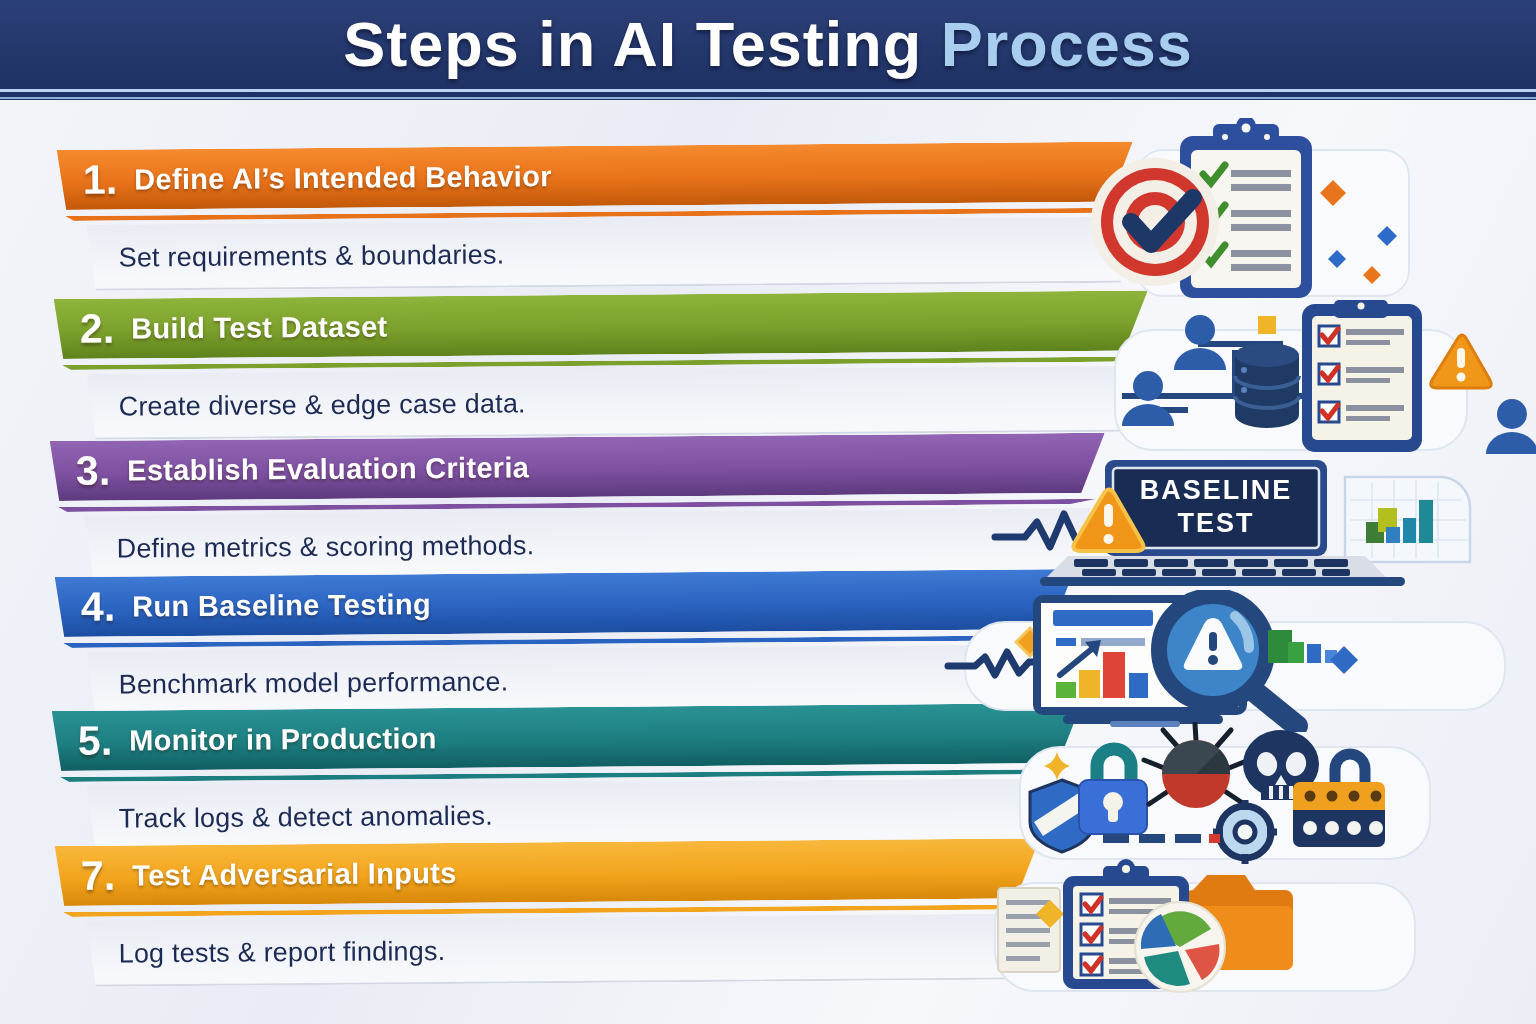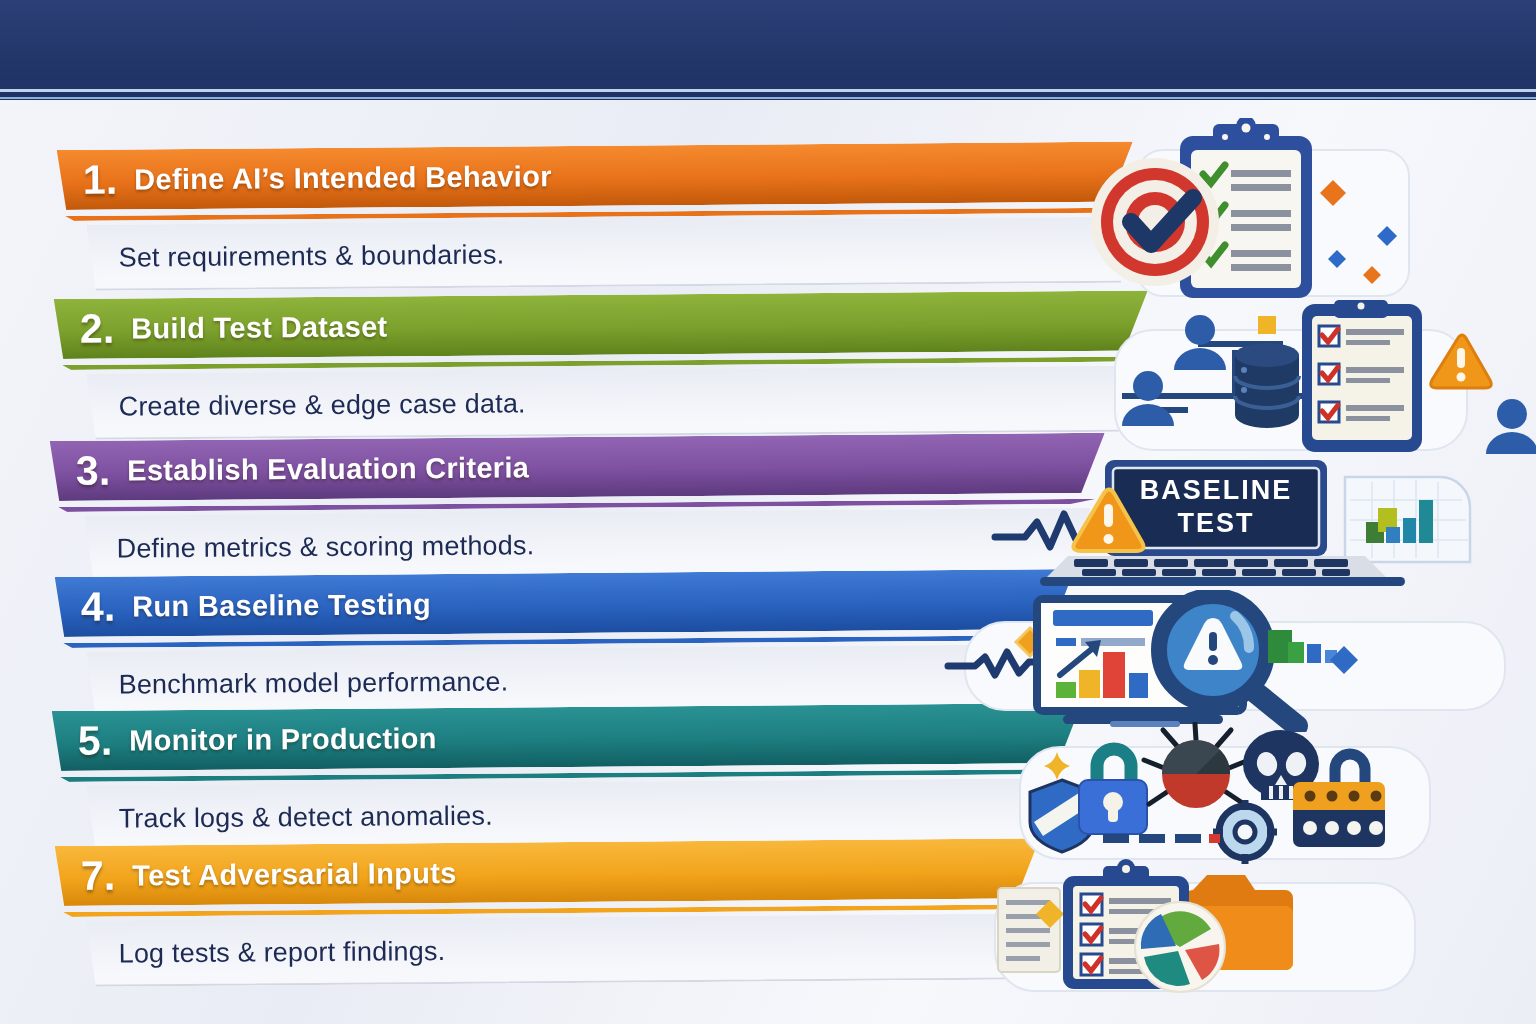--- a/index.html
+++ b/index.html
@@ -52,20 +52,21 @@
   #ic4{left:935px;top:13px}#ic5{left:1005px;top:11px}#ic6{left:985px;top:12px}
   .faintpanel{fill:#f8fafd;stroke:#dfe6f0;stroke-width:2;}
   svg text{font-family:"Liberation Sans",sans-serif;}
 </style>
 </head>
 <body>
 
 <div class="canvas">
 
   <div class="header">
+    <h1><span>Steps in AI Testing</span> <span class="accent">Process</span></h1>
     <div class="hrule1"></div>
     <div class="hrule2"></div>
   </div>
 
   <section class="row r1 c1">
     <div class="tilt">
       <div class="banner">
         <span class="num">1.</span>
         <span class="title">Define AI’s Intended Behavior</span>
       </div>

